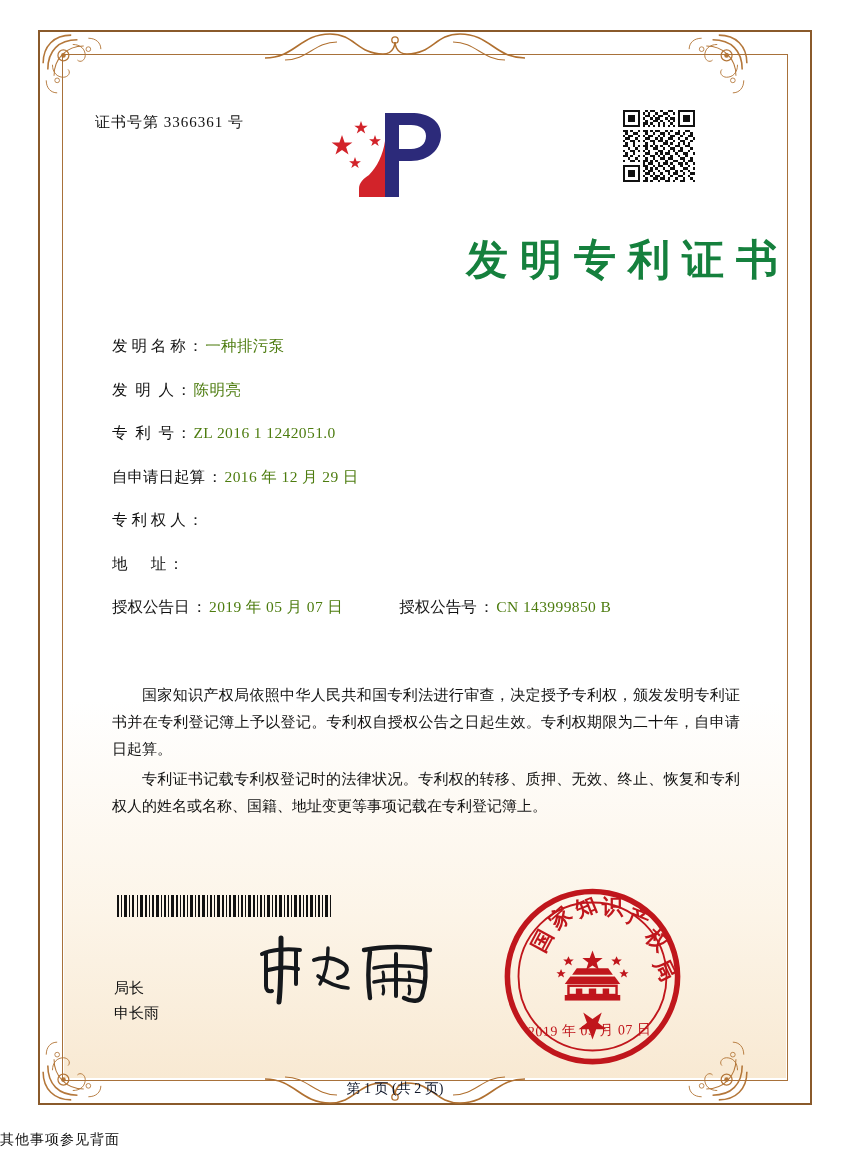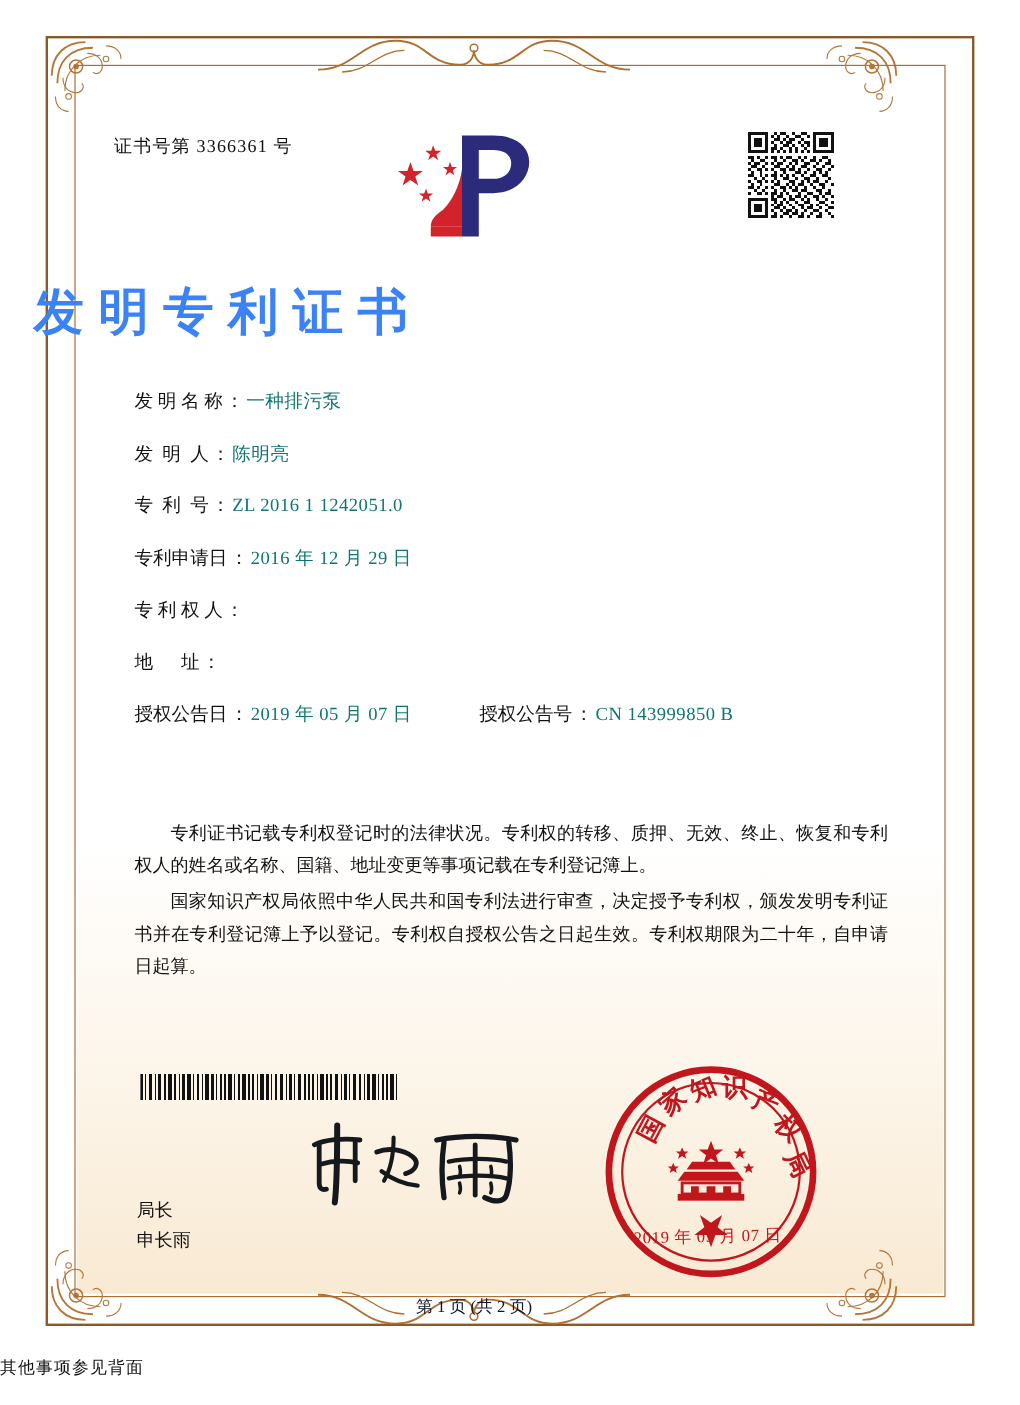--- a/index.html
+++ b/index.html
@@ -113,51 +113,51 @@
     top: 110px;
     width: 72px;
     height: 72px;
   }
   .qr svg { display: block; width: 100%; height: 100%; }
 
   .doc-title {
     position: absolute;
     left: 0; right: 0;
     top: 232px;
-    text-align: left;
+    text-align: right;
     font-size: 42px;
     letter-spacing: 12px;
     font-weight: bold;
-    color: #3b82f6;
+    color: #15803d;
     font-family: "DejaVu Serif", serif;
     text-indent: 12px;
     padding-left: 16px;
   }
 
   
   .fields {
     position: absolute;
     left: 112px;
-    top: 324px;
+    top: 336px;
     width: 630px;
     text-align: right;
   }
   .field-row {
     display: flex;
     align-items: baseline;
     margin-bottom: 22.5px;
     font-size: 15.5px;
   }
   .field-label {
     white-space: pre;
     color: #111;
   }
   .field-colon { padding: 0 2px; }
   .field-value {
-    color: #0f766e;
+    color: #4d7c0f;
     letter-spacing: 0.4px;
   }
   .field-row.dual { gap: 0; }
   .field-spacer { display:inline-block; width: 56px; }
 
   
   .body-text {
     position: absolute;
     left: 112px;
     top: 682px;
@@ -179,21 +179,21 @@
     top: 895px;
     width: 214px;
     height: 22px;
   }
   .barcode svg { display:block; width: 100%; height: 100%; }
 
   
   .sig-labels {
     position: absolute;
     left: 114px;
-    top: 997px;
+    top: 976px;
     font-size: 15px;
     line-height: 25px;
     color: #111;
   }
   .signature {
     position: absolute;
     left: 252px;
     top: 930px;
     width: 200px;
     height: 78px;
@@ -601,21 +601,21 @@
       <span class="field-value">陈明亮</span>
     </div>
 
     <div class="field-row">
       <span class="field-label">专  利  号</span>
       <span class="field-colon">：</span>
       <span class="field-value">ZL 2016 1 1242051.0</span>
     </div>
 
     <div class="field-row">
-      <span class="field-label">专利申请日</span>
+      <span class="field-label">自申请日起算</span>
       <span class="field-colon">：</span>
       <span class="field-value">2016 年 12 月 29 日</span>
     </div>
 
     <div class="field-row">
       <span class="field-label">专 利 权 人</span>
       <span class="field-colon">：</span>
     </div>
 
     <div class="field-row">
@@ -628,22 +628,22 @@
       <span class="field-colon">：</span>
       <span class="field-value">2019 年 05 月 07 日</span>
       <span class="field-spacer"></span>
       <span class="field-label">授权公告号</span>
       <span class="field-colon">：</span>
       <span class="field-value">CN 143999850 B</span>
     </div>
   </div>
 
   <div class="body-text">
+    <p>国家知识产权局依照中华人民共和国专利法进行审查，决定授予专利权，颁发发明专利证书并在专利登记簿上予以登记。专利权自授权公告之日起生效。专利权期限为二十年，自申请日起算。</p>
     <p>专利证书记载专利权登记时的法律状况。专利权的转移、质押、无效、终止、恢复和专利权人的姓名或名称、国籍、地址变更等事项记载在专利登记簿上。</p>
-    <p>国家知识产权局依照中华人民共和国专利法进行审查，决定授予专利权，颁发发明专利证书并在专利登记簿上予以登记。专利权自授权公告之日起生效。专利权期限为二十年，自申请日起算。</p>
   </div>
 
   <div class="barcode">
     <svg viewBox="0 0 214 22" shape-rendering="crispEdges">
       <rect width="214" height="22" fill="#ffffff" fill-opacity="0"></rect>
       <g fill="#111111">
         <rect x="0" y="0" width="2" height="22"></rect>
           <rect x="4" y="0" width="1" height="22"></rect>
         <rect x="7" y="0" width="3" height="22"></rect>
           <rect x="12" y="0" width="1" height="22"></rect>

